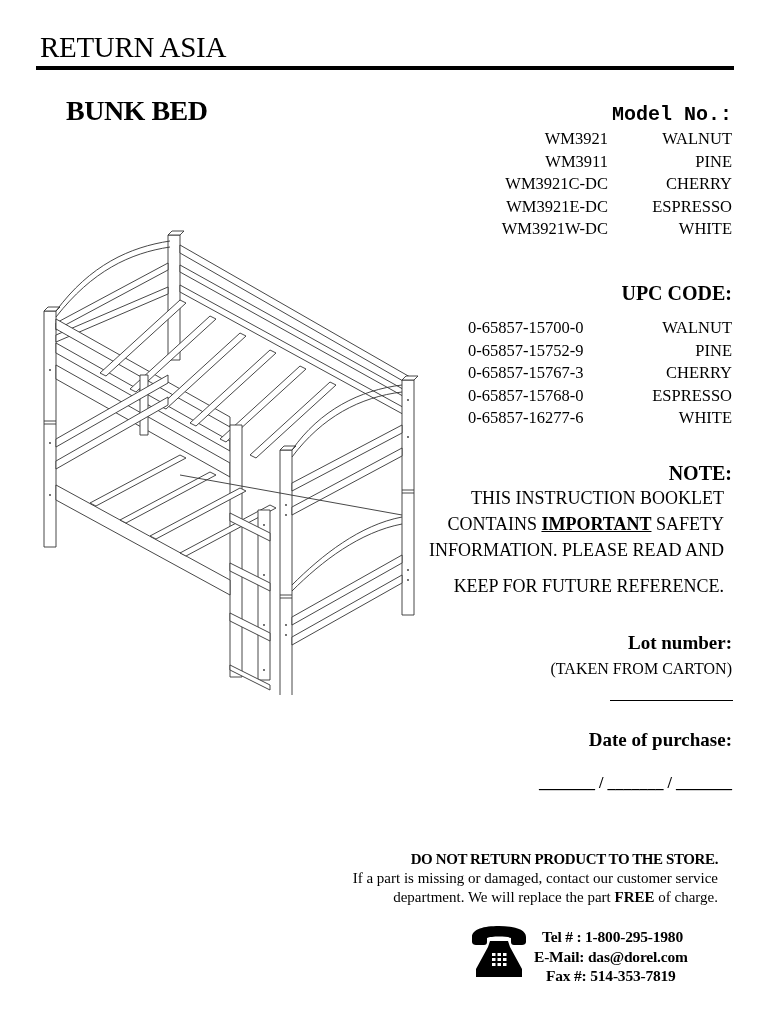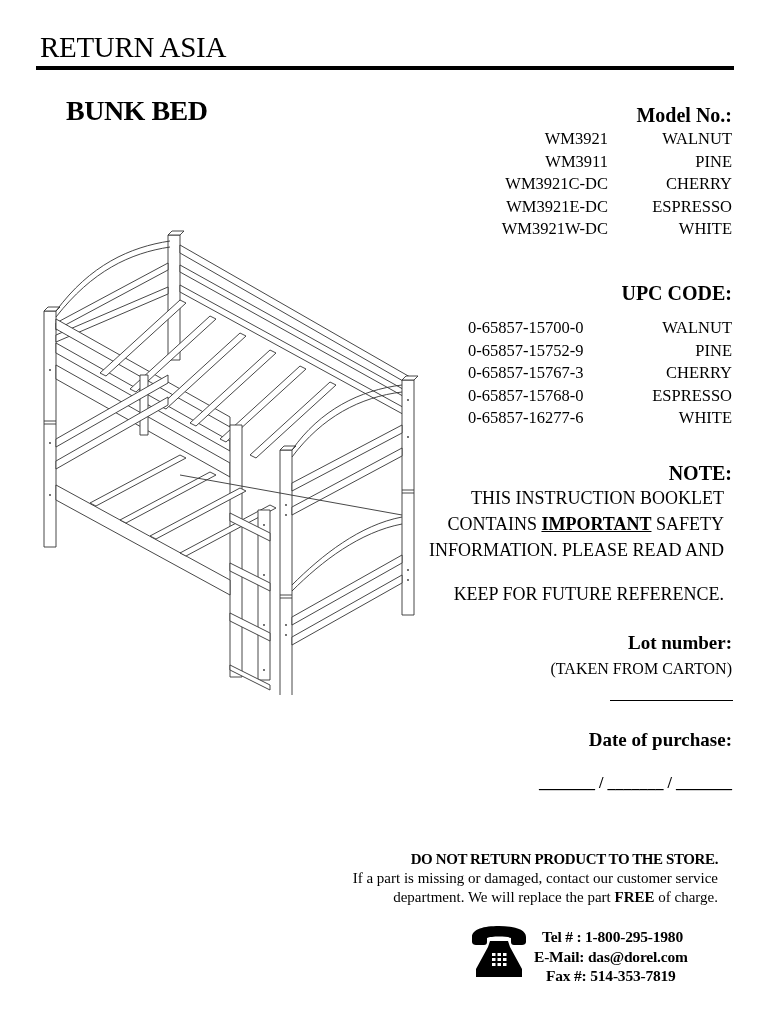--- a/index.html
+++ b/index.html
@@ -32,21 +32,21 @@
     .contact-text div:nth-child(2) { margin-left: -8px; }
     .contact-text div:nth-child(3) { margin-left: 4px; }
   </style>
 </head>
 <body>
 
 <div class="abs brand">RETURN ASIA</div>
 <div class="abs rule"></div>
 <div class="abs title">BUNK BED</div>
 
-<div class="abs h-right" style="top:105px;">Model No.:</div>
+<div class="abs h-right" style="top:105px;font-family:Liberation Mono, monospace;">Model No.:</div>
 <div class="abs tbl model" style="top:128px;">
   <div class="row">
       <span class="c1">WM3921</span>
       <span class="c2">WALNUT</span>
     </div>
   <div class="row">
       <span class="c1">WM3911</span>
       <span class="c2">PINE</span>
     </div>
   <div class="row">
@@ -85,21 +85,21 @@
       <span class="c1">0-65857-16277-6</span>
       <span class="c2">WHITE</span>
     </div>
 </div>
 
 <div class="abs h-right" style="top:463px;">NOTE:</div>
 <div class="abs note-body" style="top:485px;">
   <div>THIS INSTRUCTION BOOKLET</div>
   <div><span>CONTAINS </span><u>IMPORTANT</u><span> SAFETY</span></div>
   <div>INFORMATION. PLEASE READ AND</div>
-  <div style="margin-top:18px;">KEEP FOR FUTURE REFERENCE.</div>
+  <div style="margin-top:10px;">KEEP FOR FUTURE REFERENCE.</div>
 </div>
 
 <div class="abs h-right" style="top:633px; font-size:19px;">Lot number:</div>
 <div class="abs lot-sub" style="top:660px;">(TAKEN FROM CARTON)</div>
 <div class="abs lot-line"></div>
 
 <div class="abs h-right" style="top:730px; font-size:19px;">Date of purchase:</div>
 <div class="abs date-lines">_______ / _______ / _______</div>
 
 <div class="abs return">

